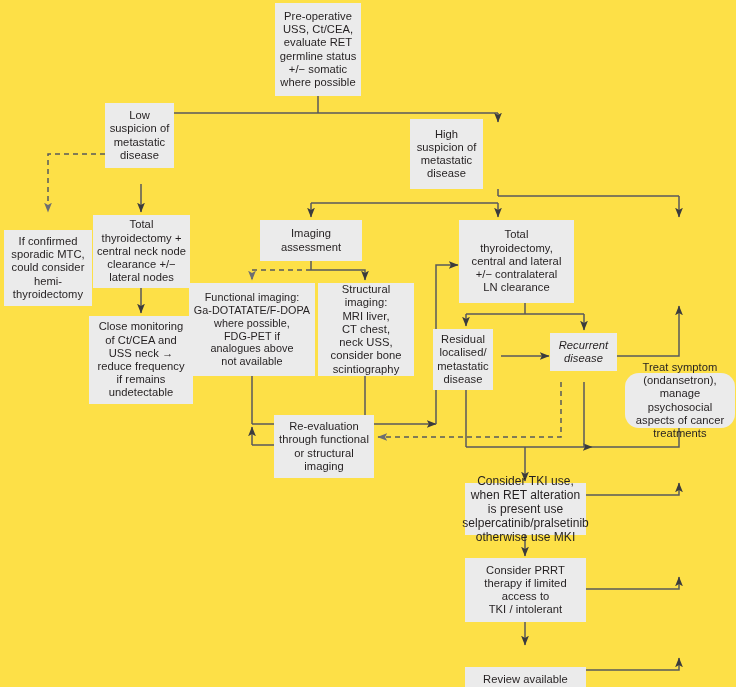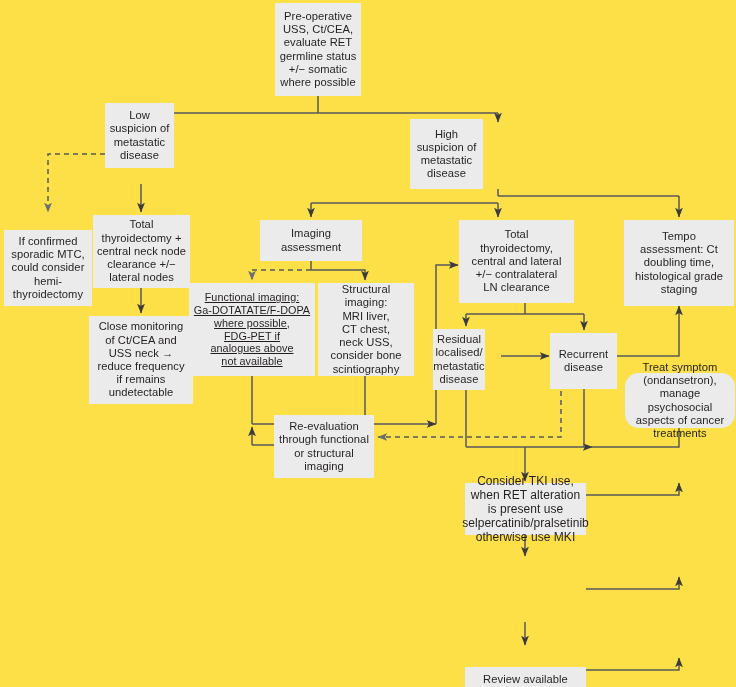--- a/index.html
+++ b/index.html
@@ -128,68 +128,67 @@
   <div class="node" style="left:89px;top:316px;width:104px;height:88px;">Close monitoring
 of Ct/CEA and
 USS neck →
 reduce frequency
 if remains
 undetectable</div>
 
   <div class="node" style="left:260px;top:220px;width:102px;height:41px;">Imaging
 assessment</div>
 
-  <div class="node" style="left:189px;top:283px;width:126px;height:93px;font-size:10.8px;text-decoration:underline;">Functional imaging:
+  <div class="node" style="left:189px;top:283px;width:126px;height:93px;font-size:10.8px;">Functional imaging:
 Ga-DOTATATE/F-DOPA
 where possible,
 FDG-PET if
 analogues above
 not available</div>
 
   <div class="node" style="left:318px;top:283px;width:96px;height:93px;">Structural imaging:
 MRI liver,
 CT chest,
 neck USS,
 consider bone
 scintiography</div>
 
   <div class="node" style="left:459px;top:220px;width:115px;height:83px;">Total
 thyroidectomy,
 central and lateral
 +/− contralateral
 LN clearance</div>
 
-  <div class="node" style="left:624px;top:220px;width:110px;height:86px;">Tempo
-assessment: Ct
-doubling time,
-histological grade
-staging</div>
 
-  <div class="node" style="left:433px;top:329px;width:52px;height:61px;">Residual
+  <div class="node" style="left:433px;top:329px;width:60px;height:61px;">Residual
 localised/
 metastatic
 disease</div>
 
-  <div class="node" style="left:550px;top:333px;width:67px;height:56px;">Recurrent
+  <div class="node" style="left:550px;top:333px;width:67px;height:38px;font-style:italic;">Recurrent
 disease</div>
 
   <div class="node" style="left:625px;top:373px;width:110px;height:55px;border-radius:14px;">Treat symptom
 (ondansetron),
 manage psychosocial
 aspects of cancer
 treatments</div>
 
   <div class="node" style="left:274px;top:415px;width:100px;height:63px;">Re-evaluation
 through functional
 or structural
 imaging</div>
 
   <div class="node" style="left:465px;top:483px;width:121px;height:52px;font-size:12px;">Consider TKI use,
 when RET alteration
 is present use
 selpercatinib/pralsetinib
 otherwise use MKI</div>
 
+  <div class="node" style="left:465px;top:558px;width:121px;height:64px;">Consider PRRT
+therapy if limited
+access to
+TKI / intolerant</div>
 
   <div class="node" style="left:465px;top:647px;width:121px;height:39px;margin-top:20px;">Review available
 clinical trial suitability</div>
 
 </div>
 
 </body></html>

